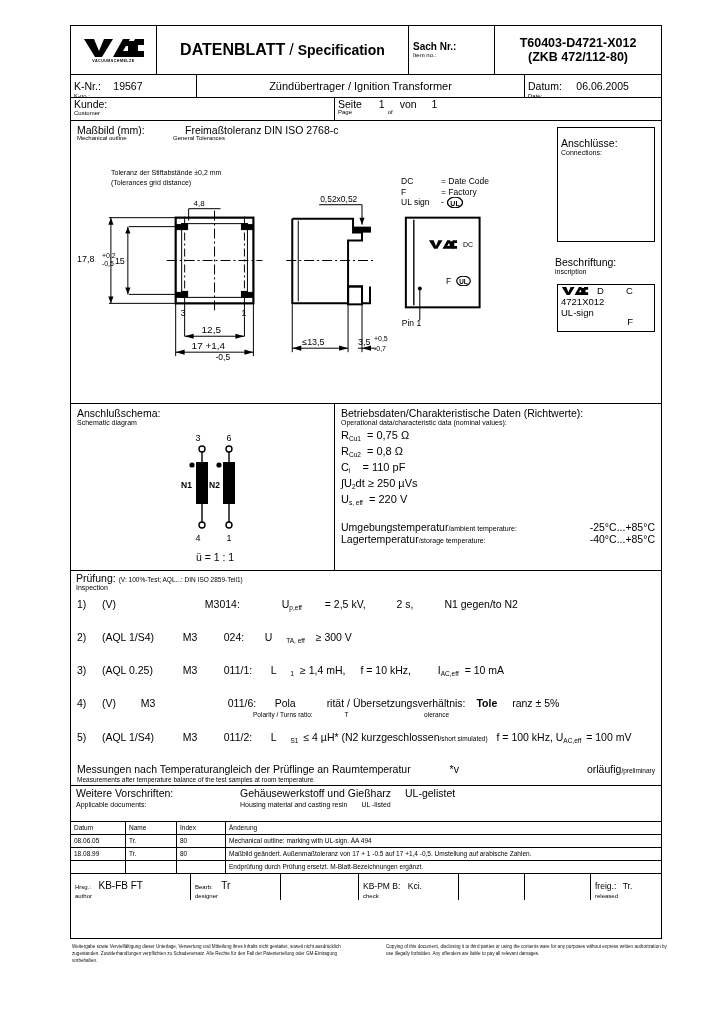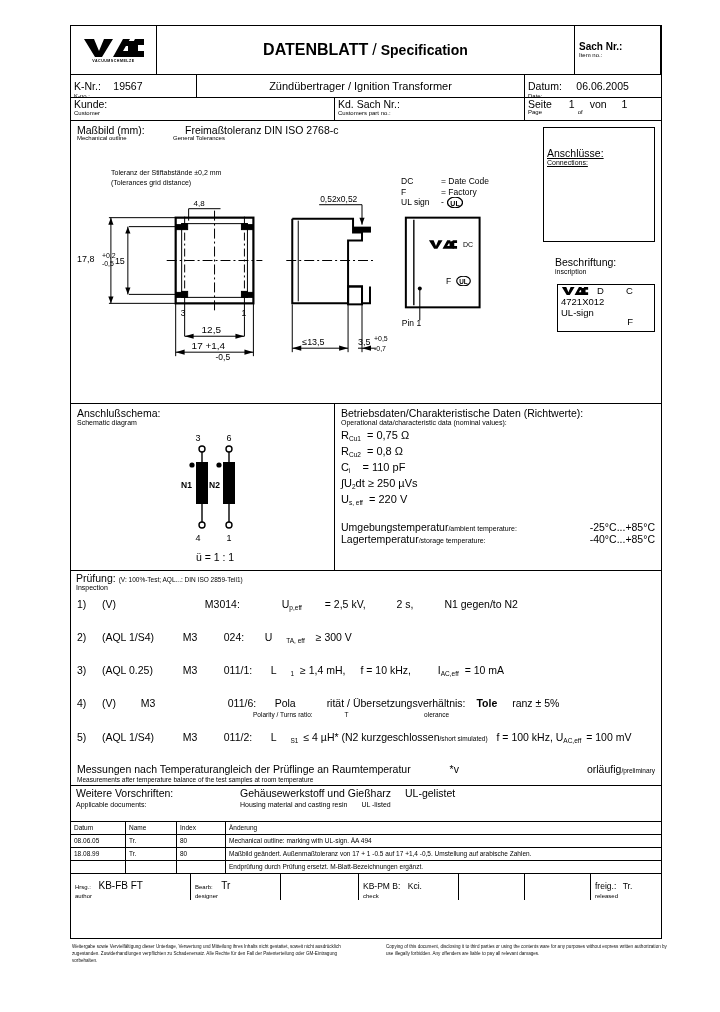--- a/index.html
+++ b/index.html
@@ -28,22 +28,22 @@
   .knr{width:126px;}
   .prodname{flex:1;display:flex;align-items:center;justify-content:center;font-size:11px;}
   .datum{width:136px;}
   .hdr3{height:22px;}
   .kunde{width:264px;}
   .kdsach{flex:1;}
   .seite{width:136px;}
 
   
   .mechblock{height:283px;position:relative;}
-  .connbox{position:absolute;right:6px;top:6px;width:112px;height:115px;border:1px solid #000;
-           box-sizing:border-box;padding:20px 3px;text-decoration:underline;}
+  .connbox{position:absolute;right:6px;top:6px;width:98px;height:115px;border:1px solid #000;
+           box-sizing:border-box;padding:10px 3px;}
   .inscrlabel{position:absolute;right:6px;top:136px;width:100px;margin-left:36px;}
   .inscrbox{position:absolute;right:6px;top:163px;width:98px;height:48px;border:1px solid #000;
             box-sizing:border-box;padding:1px 3px;font-size:9.5px;line-height:1.15;}
 
   
   .schemblock{height:166px;}
   .schemleft{width:264px;position:relative;}
   .schemright{flex:1;position:relative;padding:4px 6px;}
   .opline{font-size:11px;line-height:1.45;}
 
@@ -91,20 +91,24 @@
     </div>
     <div class="cell br titlebox">
       <span>DATENBLATT</span>
       <span style="margin:0 4px;font-weight:normal">/</span>
       <span style="font-size:14px">Specification</span>
     </div>
     <div class="cell br sachbox">
       <span style="font-size:10px;font-weight:bold">Sach Nr.:</span>
       <span class="en">Item no.:</span>
     </div>
+    <div class="cell sachno">
+      <span>T60403-D4721-X012</span>
+      <span>(ZKB 472/112-80)</span>
+    </div>
   </div>
 
   <div class="row hdr2 bb">
     <div class="cell br knr">
       <span class="de">K-Nr.:</span>
       <span class="de" style="margin-left:8px">19567</span>
       <div class="en" style="margin-top:-1px">K-no.:</div>
     </div>
     <div class="cell br prodname">
       <span>Zündübertrager</span>
@@ -115,24 +119,20 @@
       <span class="de">Datum:</span>
       <span class="de" style="margin-left:10px">06.06.2005</span>
       <div class="en" style="margin-top:-1px">Date:</div>
     </div>
   </div>
 
   <div class="row hdr3 bb">
     <div class="cell br kunde">
       <div class="de">Kunde:</div>
       <div class="en">Customer</div>
-    </div>
-    <div class="cell br kdsach">
-      <div class="de">Kd. Sach Nr.:</div>
-      <div class="en">Customers part no.:</div>
     </div>
     <div class="cell seite">
       <div class="de">
         <span>Seite</span>
         <span style="margin-left:14px">1</span>
         <span style="margin-left:12px">von</span>
         <span style="margin-left:12px">1</span>
       </div>
       <div class="en" style="margin-top:-1px">
         <span>Page</span>

